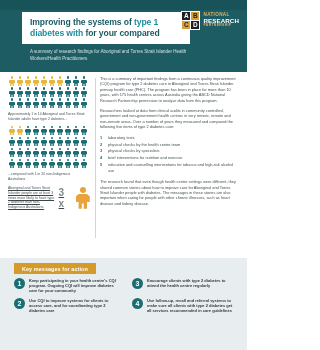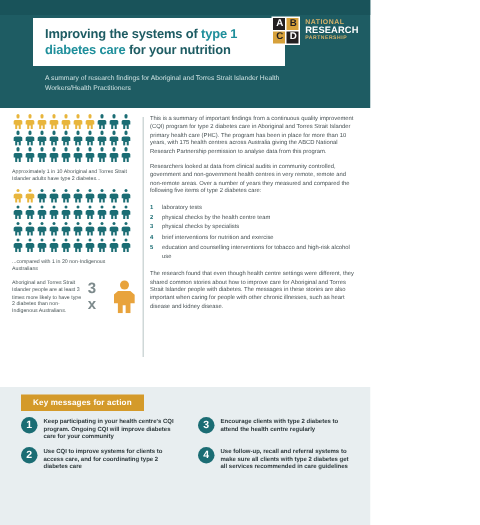--- a/index.html
+++ b/index.html
@@ -73,21 +73,21 @@
   }
   .person .body {
     position:absolute; left:0.9px; top:3.6px; width:6.2px; height:6.6px;
     clip-path: polygon(0% 18%, 22% 0%, 78% 0%, 100% 18%, 100% 52%, 80% 52%, 80% 100%, 58% 100%, 58% 62%, 42% 62%, 42% 100%, 20% 100%, 20% 52%, 0% 52%);
   }
   .p-teal .head,.p-teal .body { background:#1b6d74; }
   .p-gold .head,.p-gold .body { background:#e8b53c; }
 
   .caption { font-size:3.5px; line-height:4.6px; color:#4a5658; margin-top:3px; width:80px; }
 
-  .statbox { display:flex; align-items:center; gap:3px; margin-top:5px; }
+  .statbox { display:flex; align-items:center; gap:3px; margin-top:5px;text-decoration:underline; }
   .statbox .txt { font-size:3.5px; line-height:4.6px; color:#4a5658; width:50px; }
   .statbox .mult { font-size:10px; font-weight:bold; color:#7d8a8c; }
   .bigperson { width:16px; height:22px; position:relative; }
   .bigperson .head { position:absolute; left:5px; top:0px; width:6px; height:6px; border-radius:50%; background:#e8a33c; }
   .bigperson .body { position:absolute; left:1px; top:7px; width:14px; height:15px; background:#e8a33c;
     clip-path: polygon(0% 18%, 22% 0%, 78% 0%, 100% 18%, 100% 55%, 80% 55%, 80% 100%, 57% 100%, 57% 64%, 43% 64%, 43% 100%, 20% 100%, 20% 55%, 0% 55%); }
 
   
   .para { font-size:3.9px; line-height:5.4px; color:#454f52; margin-bottom:5px; }
   .numlist { margin:2px 0 6px 0; }
@@ -116,21 +116,21 @@
 <body>
 
 <div class="page">
 
   <div class="topband">
     <div class="topband-dark"></div>
 
     <div class="title-card">
       <div class="title-text">
         <span>Improving the systems of </span><span class="hl">type 1</span><br>
-        <span class="hl">diabetes care</span><span> for your nutrition</span>
+        <span class="hl">diabetes with</span><span> for your compared</span>
       </div>
     </div>
 
     <div class="subtitle">A summary of research findings for Aboriginal and Torres Strait Islander Health Workers/Health Practitioners</div>
 
     <div class="logo">
       <div class="logo-grid">
         <div class="logo-cell lc-a">A</div>
         <div class="logo-cell lc-b">B</div>
         <div class="logo-cell lc-c">C</div>

